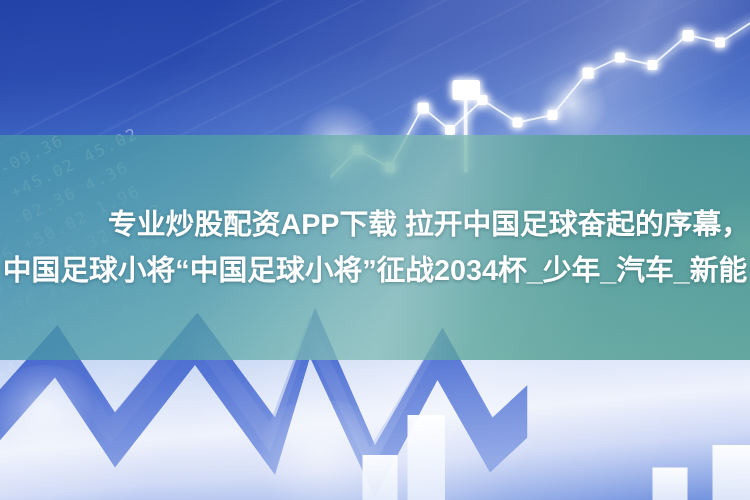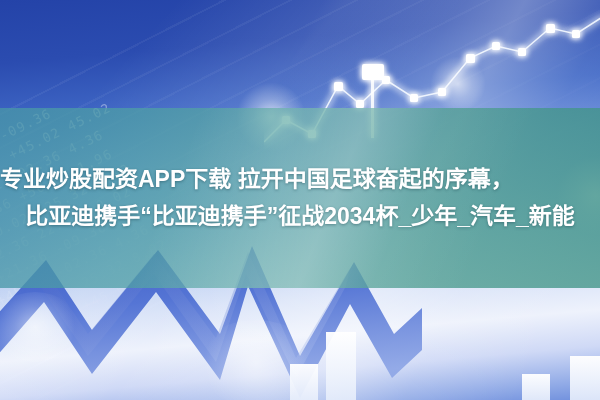--- a/index.html
+++ b/index.html
@@ -164,21 +164,21 @@
 
   
   .headline {
     position: absolute;
     left: 0;
     top: 108px;
     width: 600px;
     height: 180px;
     display: flex;
     flex-direction: column;
-    align-items: flex-start;
+    align-items: flex-end;
     justify-content: center;
     text-align: center;
     color: #ffffff;
     font-family: "Liberation Sans", "DejaVu Sans", sans-serif;
     font-weight: 700;
     font-size: 23px;
     line-height: 37px;
     letter-spacing: 0px;
     white-space: nowrap;
     text-shadow: 0 1px 3px rgba(20,60,70,0.45);
@@ -296,16 +296,16 @@
     <div class="bloom bloom-4"></div>
     <div class="bloom bloom-5"></div>
   </div>
 
   <div class="text-plate">
     <div class="plate-sheen"></div>
   </div>
 
   <div class="headline">
     <span class="line">专业炒股配资APP下载 拉开中国足球奋起的序幕，</span>
-    <span class="line line-overflow">比亚迪携手“比亚迪携手”征战2034杯_少年_汽车_新能</span>
+    <span class="line line-overflow">中国足球小将“中国足球小将”征战2034杯_少年_汽车_新能</span>
   </div>
 
 </div>
 
 </body></html>

